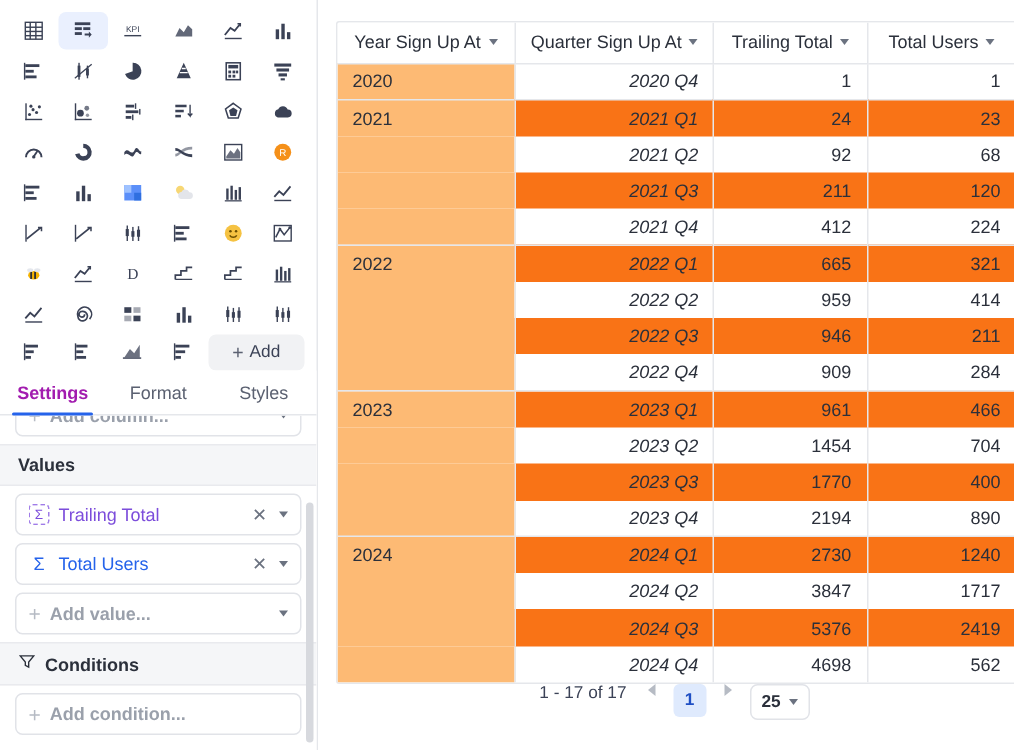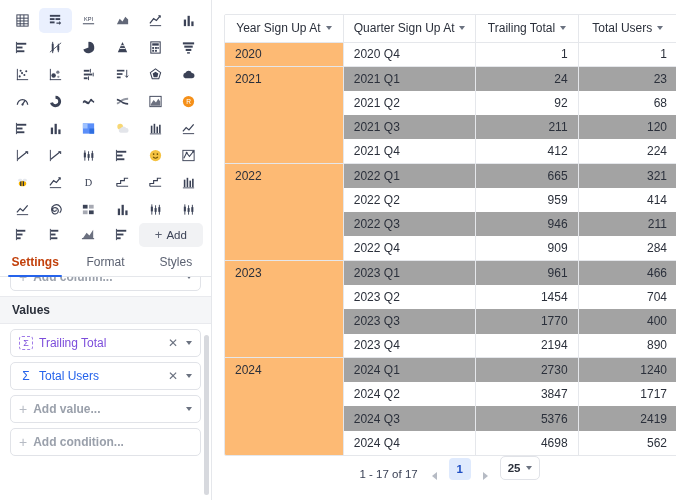--- a/index.html
+++ b/index.html
@@ -73,21 +73,21 @@
   }
   .tab {
     flex: 1;
     text-align: center;
     font-size: 12px;
     padding: 8px 0 7px 0;
     color: #5b6171;
     cursor: pointer;
     position: relative;
   }
-  .tab.active { color: #c2410c; font-weight: bold; }
+  .tab.active { color: #a21caf; font-weight: bold; }
   .tab.active::after {
     content: "";
     position: absolute; left: 8px; right: 8px; bottom: -1px;
     height: 2px; background: #2563eb; border-radius: 2px;
   }
 
   .panel-scroll {
     flex: 1;
     overflow: hidden;
     position: relative;
@@ -209,33 +209,33 @@
   }
   tbody td {
     height: 24.3px;
     padding: 0 10px;
     color: #2b303b;
     border-right: 1px solid #e5e7eb;
     white-space: nowrap;
   }
   tbody td:last-child { border-right: none; }
   td.c-year { width: 120px; background: #fdba74; text-align: left; }
-  td.c-quarter { width: 122px; text-align: left; }
+  td.c-quarter { width: 122px; text-align: right; font-style: italic; }
   td.c-num { text-align: right; }
   td.c-trail { width: 104px; }
   td.c-total { width: 104px; }
   tr.stripe td.c-quarter,
-  tr.stripe td.c-num { background: #a3a3a3; }
+  tr.stripe td.c-num { background: #f97316; }
   tr.groupstart td.c-year,
   tr.groupstart td.c-quarter,
   tr.groupstart td.c-num { border-top: 1px solid #e5e7eb; }
 
   
   .pager {
-    display: flex; align-items: flex-end; justify-content: center;
+    display: flex; align-items: flex-start; justify-content: center;
     gap: 12px;
     width: 452px;
     font-size: 11.5px;
     color: #3b4256;
   }
   .pager .range { margin-right: 2px; }
   .arrow-left, .arrow-right {
     width: 0; height: 0; cursor: pointer;
     border-top: 4px solid transparent;
     border-bottom: 4px solid transparent;
@@ -810,20 +810,28 @@
           <span class="x">✕</span>
           <span class="chev-sm"></span>
         </div>
 
         <div class="field-box">
           <span class="plus">+</span>
           <span class="grow">Add value...</span>
           <span class="chev-sm"></span>
         </div>
 
+        <div class="section-head">
+          <span>
+            <svg width="12" height="12" viewBox="0 0 16 16">
+                <path d="M2 3 H14 L9.5 8.5 V13 L6.5 11.5 V8.5 Z" fill="none" stroke="#2b303b" stroke-width="1.2"></path>
+              </svg>
+          </span>
+          <span>Conditions</span>
+        </div>
 
         <div class="field-box">
           <span class="plus">+</span>
           <span class="grow">Add condition...</span>
 
         </div>
 
       </div>
       <div class="sb-scrollbar"></div>
     </div>

